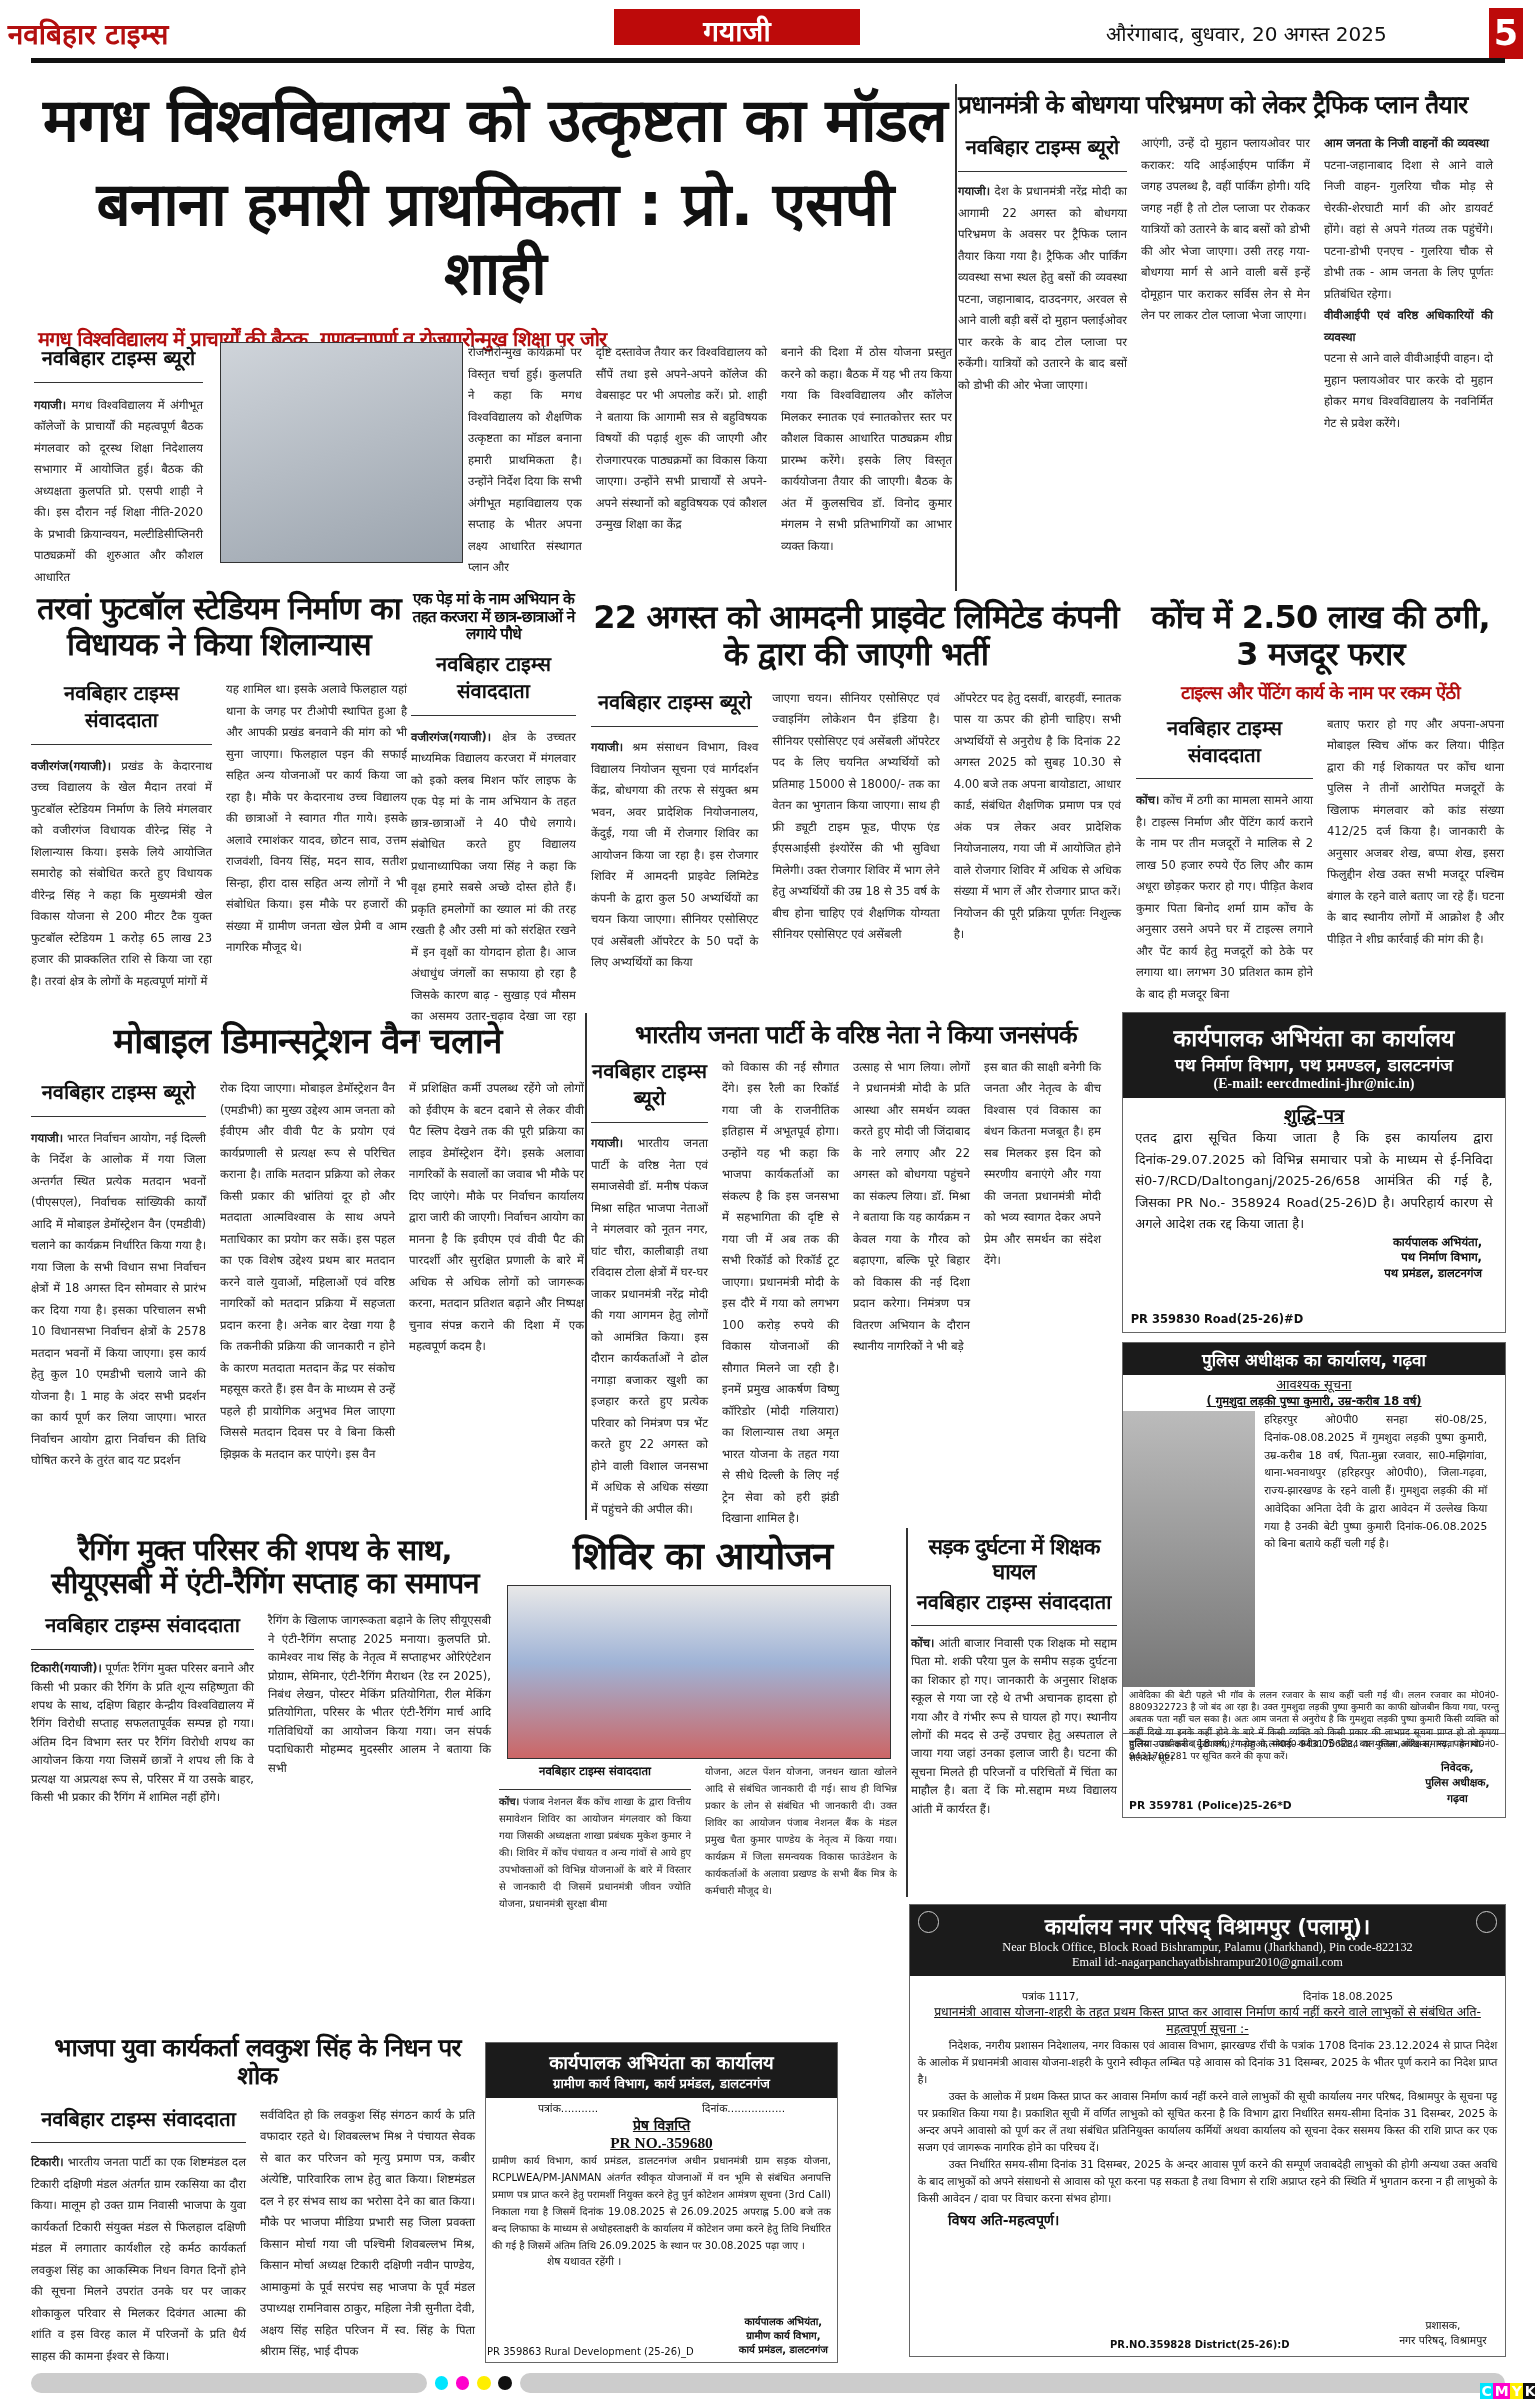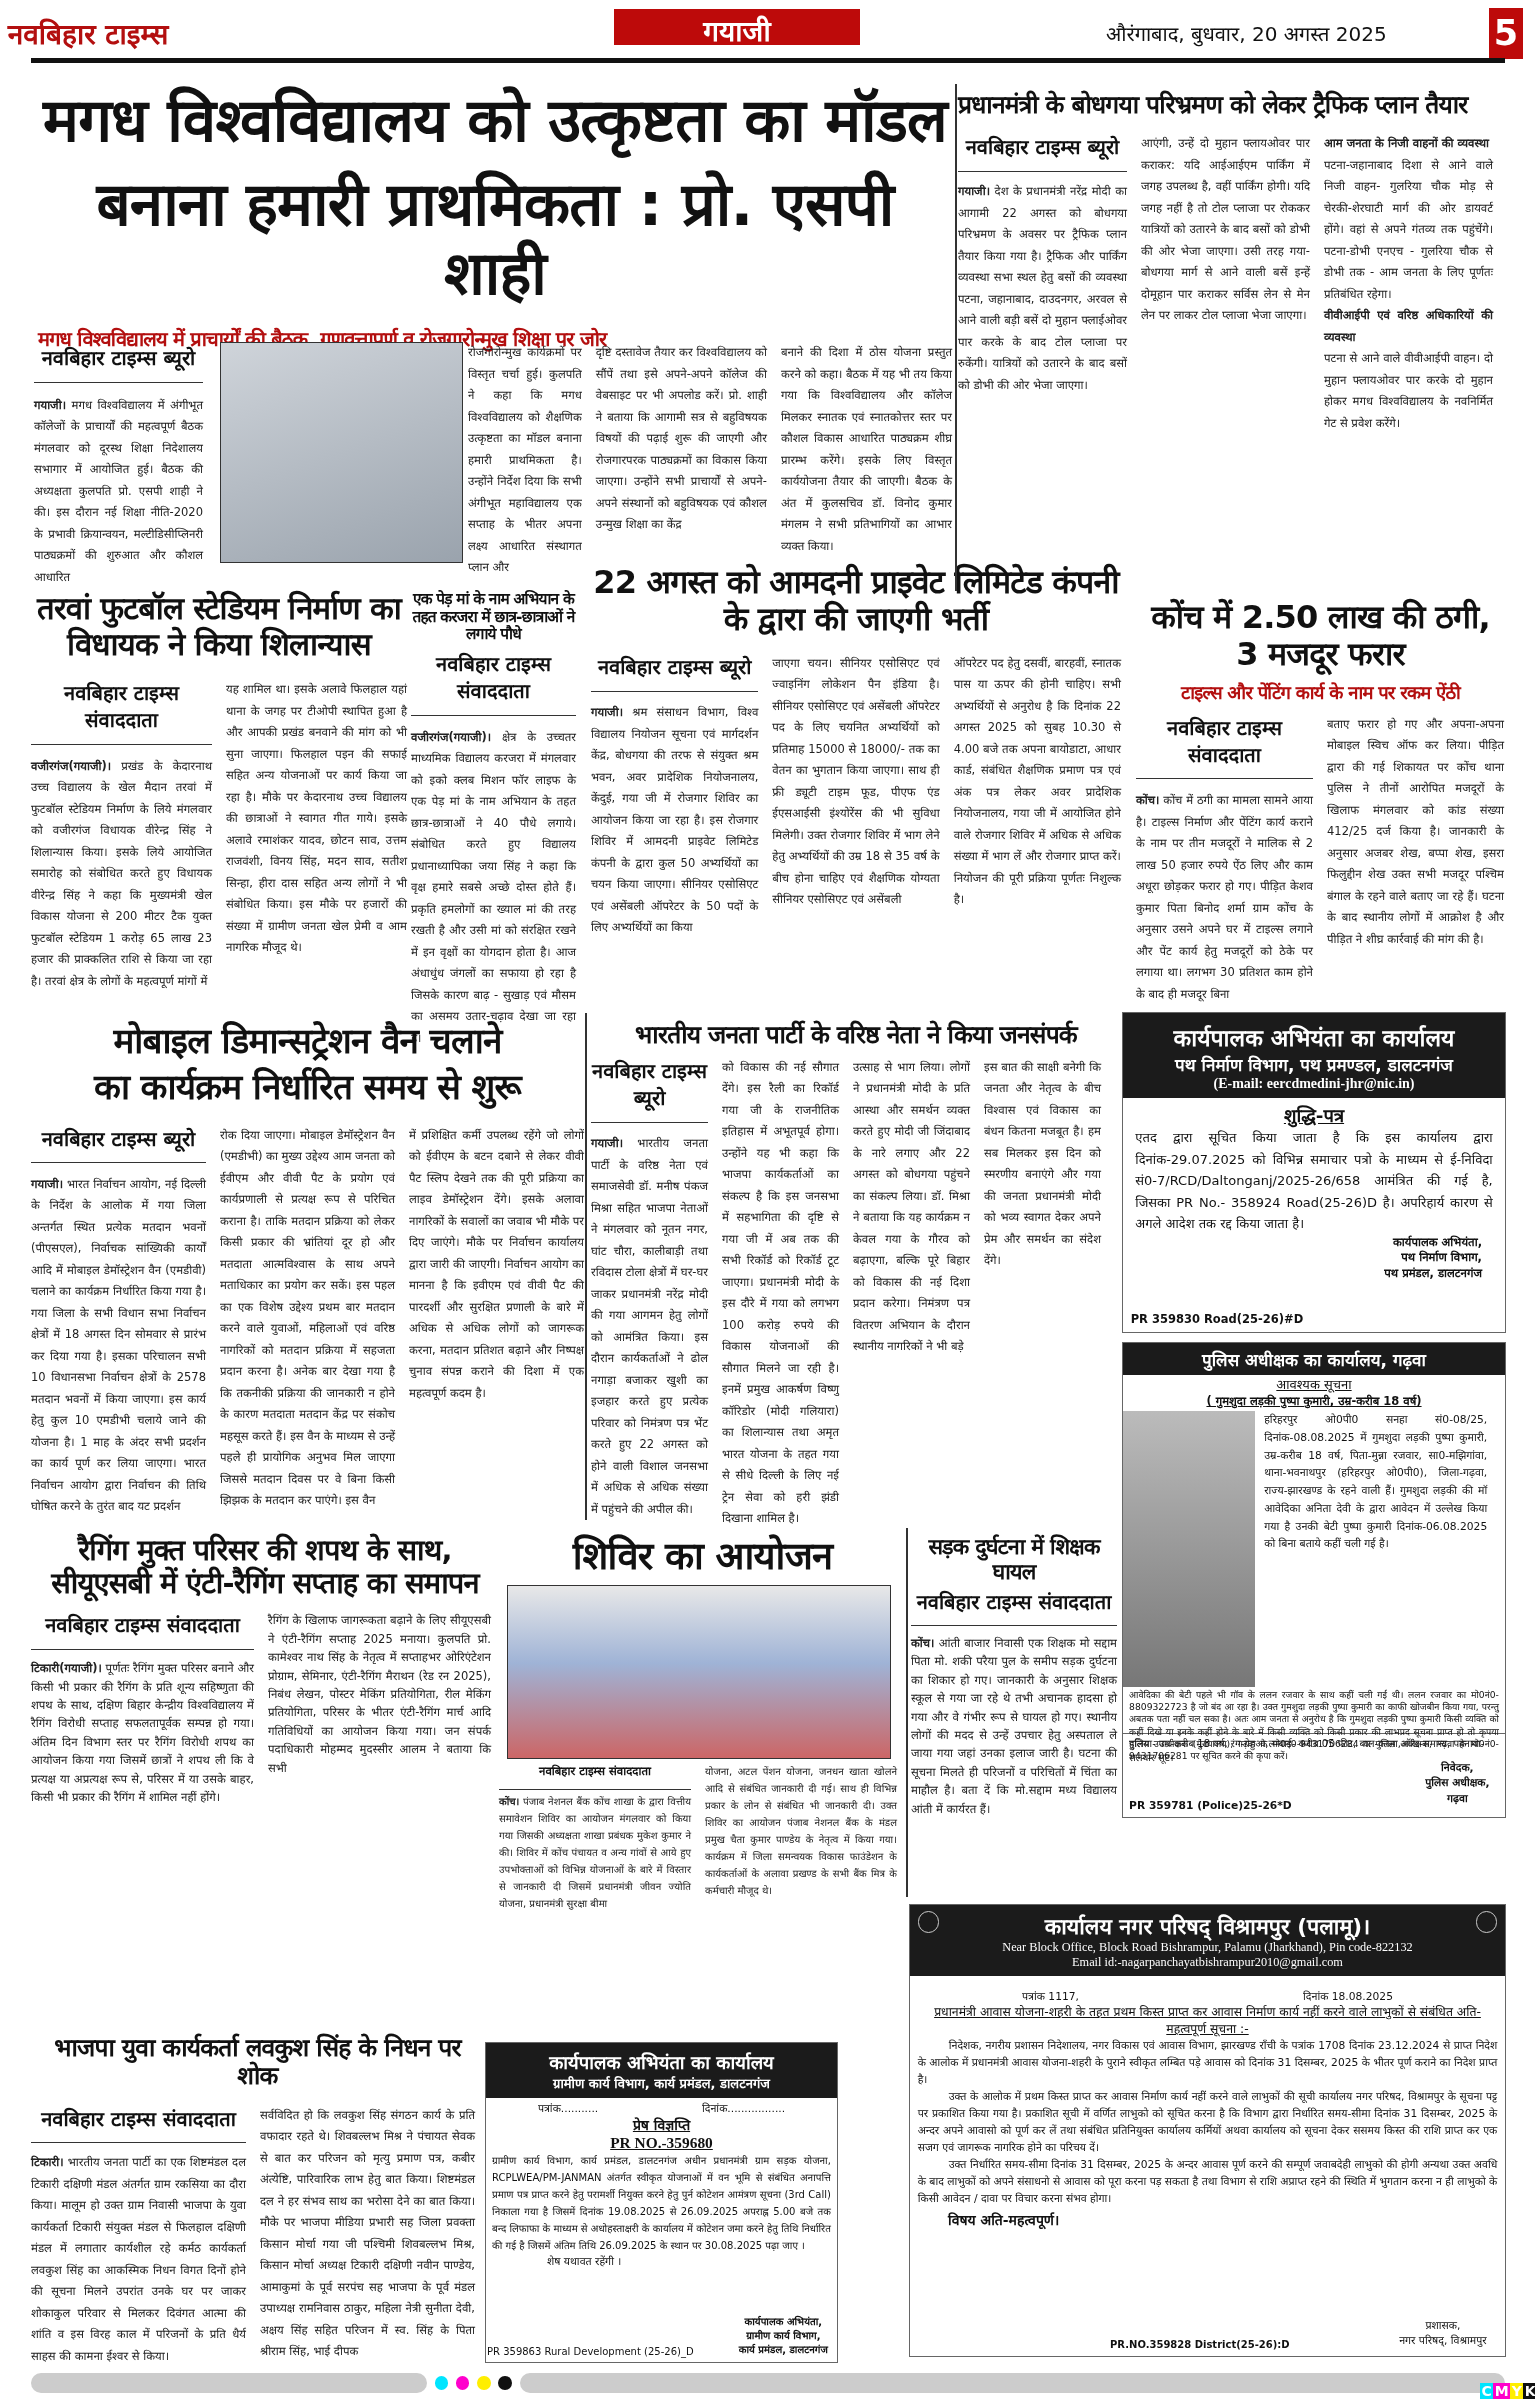--- a/index.html
+++ b/index.html
@@ -80,21 +80,21 @@
     <div class="body" style="width:181px">यह शामिल था। इसके अलावे फिलहाल यहां थाना के जगह पर टीओपी स्थापित हुआ है और आपकी प्रखंड बनवाने की मांग को भी सुना जाएगा। फिलहाल पइन की सफाई सहित अन्य योजनाओं पर कार्य किया जा रहा है। मौके पर केदारनाथ उच्च विद्यालय की छात्राओं ने स्वागत गीत गाये। इसके अलावे रमाशंकर यादव, छोटन साव, उत्तम राजवंशी, विनय सिंह, मदन साव, सतीश सिन्हा, हीरा दास सहित अन्य लोगों ने भी संबोधित किया। इस मौके पर हजारों की संख्या में ग्रामीण जनता खेल प्रेमी व आम नागरिक मौजूद थे।</div>
   </div>
 </div>
 
 <div class="abs" style="left:411px;top:591px;width:165px">
   <div class="hl" style="font-size:15.4px;text-align:center">एक पेड़ मां के नाम अभियान के तहत करजरा में छात्र-छात्राओं ने लगाये पौधे</div>
   <div class="byline" style="margin-top:6.1px">नवबिहार टाइम्स संवाददाता</div>
   <div class="body" style="margin-top:10.7px"><b>वजीरगंज(गयाजी)।</b> <span>क्षेत्र के उच्चतर माध्यमिक विद्यालय करजरा में मंगलवार को इको क्लब मिशन फॉर लाइफ के एक पेड़ मां के नाम अभियान के तहत छात्र-छात्राओं ने 40 पौधे लगाये। संबोधित करते हुए विद्यालय प्रधानाध्यापिका जया सिंह ने कहा कि वृक्ष हमारे सबसे अच्छे दोस्त होते हैं। प्रकृति हमलोगों का ख्याल मां की तरह रखती है और उसी मां को संरक्षित रखने में इन वृक्षों का योगदान होता है। आज अंधाधुंध जंगलों का सफाया हो रहा है जिसके कारण बाढ़ - सुखाड़ एवं मौसम का असमय उतार-चढ़ाव देखा जा रहा है।</span></div>
 </div>
 
-<div class="abs" style="left:591px;top:564px;width:530px">
+<div class="abs" style="left:591px;top:599px;width:530px">
   <div class="hl" style="font-size:32px;text-align:center">22 अगस्त को आमदनी प्राइवेट लिमिटेड कंपनी के द्वारा की जाएगी भर्ती</div>
   <div class="cols" style="margin-top:15.4px">
     <div style="width:169px">
       <div class="byline">नवबिहार टाइम्स ब्यूरो</div>
       <div class="body" style="margin-top:10.7px"><b>गयाजी।</b> <span>श्रम संसाधन विभाग, विश्व विद्यालय नियोजन सूचना एवं मार्गदर्शन केंद्र, बोधगया की तरफ से संयुक्त श्रम भवन, अवर प्रादेशिक नियोजनालय, केंदुई, गया जी में रोजगार शिविर का आयोजन किया जा रहा है। इस रोजगार शिविर में आमदनी प्राइवेट लिमिटेड कंपनी के द्वारा कुल 50 अभ्यर्थियों का चयन किया जाएगा। सीनियर एसोसिएट एवं असेंबली ऑपरेटर के 50 पदों के लिए अभ्यर्थियों का किया</span></div>
     </div>
     <div class="body" style="width:169px">जाएगा चयन। सीनियर एसोसिएट एवं ज्वाइनिंग लोकेशन पैन इंडिया है। सीनियर एसोसिएट एवं असेंबली ऑपरेटर पद के लिए चयनित अभ्यर्थियों को प्रतिमाह 15000 से 18000/- तक का वेतन का भुगतान किया जाएगा। साथ ही फ्री ड्यूटी टाइम फूड, पीएफ एंड ईएसआईसी इंश्योरेंस की भी सुविधा मिलेगी। उक्त रोजगार शिविर में भाग लेने हेतु अभ्यर्थियों की उम्र 18 से 35 वर्ष के बीच होना चाहिए एवं शैक्षणिक योग्यता सीनियर एसोसिएट एवं असेंबली</div>
     <div class="body" style="width:169px">ऑपरेटर पद हेतु दसवीं, बारहवीं, स्नातक पास या ऊपर की होनी चाहिए। सभी अभ्यर्थियों से अनुरोध है कि दिनांक 22 अगस्त 2025 को सुबह 10.30 से 4.00 बजे तक अपना बायोडाटा, आधार कार्ड, संबंधित शैक्षणिक प्रमाण पत्र एवं अंक पत्र लेकर अवर प्रादेशिक नियोजनालय, गया जी में आयोजित होने वाले रोजगार शिविर में अधिक से अधिक संख्या में भाग लें और रोजगार प्राप्त करें। नियोजन की पूरी प्रक्रिया पूर्णतः निशुल्क है।</div>
   </div>
 </div>
@@ -106,21 +106,20 @@
     <div style="width:177px">
       <div class="byline">नवबिहार टाइम्स संवाददाता</div>
       <div class="body" style="margin-top:10.7px"><b>कोंच।</b> <span>कोंच में ठगी का मामला सामने आया है। टाइल्स निर्माण और पेंटिंग कार्य कराने के नाम पर तीन मजदूरों ने मालिक से 2 लाख 50 हजार रुपये ऐंठ लिए और काम अधूरा छोड़कर फरार हो गए। पीड़ित केशव कुमार पिता बिनोद शर्मा ग्राम कोंच के अनुसार उसने अपने घर में टाइल्स लगाने और पेंट कार्य हेतु मजदूरों को ठेके पर लगाया था। लगभग 30 प्रतिशत काम होने के बाद ही मजदूर बिना</span></div>
     </div>
     <div class="body" style="width:177px">बताए फरार हो गए और अपना-अपना मोबाइल स्विच ऑफ कर लिया। पीड़ित द्वारा की गई शिकायत पर कोंच थाना पुलिस ने तीनों आरोपित मजदूरों के खिलाफ मंगलवार को कांड संख्या 412/25 दर्ज किया है। जानकारी के अनुसार अजबर शेख, बप्पा शेख, इसरा फिलुद्दीन शेख उक्त सभी मजदूर पश्चिम बंगाल के रहने वाले बताए जा रहे हैं। घटना के बाद स्थानीय लोगों में आक्रोश है और पीड़ित ने शीघ्र कार्रवाई की मांग की है।</div>
   </div>
 </div>
 
 <div class="abs" style="left:31px;top:1021px;width:553px">
   <div class="hl" style="font-size:35px;text-align:center">मोबाइल डिमान्सट्रेशन वैन चलाने</div>
-  <div class="hl" style="font-size:35px;text-align:center;margin-top:6.1px">का कार्यक्रम निर्धारित समय से शुरू</div>
   <div class="cols" style="margin-top:17px">
     <div style="width:177px">
       <div class="byline">नवबिहार टाइम्स ब्यूरो</div>
       <div class="body" style="margin-top:10.7px"><b>गयाजी।</b> <span>भारत निर्वाचन आयोग, नई दिल्ली के निर्देश के आलोक में गया जिला अन्तर्गत स्थित प्रत्येक मतदान भवनों (पीएसएल), निर्वाचक सांख्यिकी कार्यों आदि में मोबाइल डेमॉस्ट्रेशन वैन (एमडीवी) चलाने का कार्यक्रम निर्धारित किया गया है। गया जिला के सभी विधान सभा निर्वाचन क्षेत्रों में 18 अगस्त दिन सोमवार से प्रारंभ कर दिया गया है। इसका परिचालन सभी 10 विधानसभा निर्वाचन क्षेत्रों के 2578 मतदान भवनों में किया जाएगा। इस कार्य हेतु कुल 10 एमडीभी चलाये जाने की योजना है। 1 माह के अंदर सभी प्रदर्शन का कार्य पूर्ण कर लिया जाएगा। भारत निर्वाचन आयोग द्वारा निर्वाचन की तिथि घोषित करने के तुरंत बाद यट प्रदर्शन</span></div>
     </div>
     <div class="body" style="width:177px">रोक दिया जाएगा। मोबाइल डेमॉस्ट्रेशन वैन (एमडीभी) का मुख्य उद्देश्य आम जनता को ईवीएम और वीवी पैट के प्रयोग एवं कार्यप्रणाली से प्रत्यक्ष रूप से परिचित कराना है। ताकि मतदान प्रक्रिया को लेकर किसी प्रकार की भ्रांतियां दूर हो और मतदाता आत्मविश्वास के साथ अपने मताधिकार का प्रयोग कर सकें। इस पहल का एक विशेष उद्देश्य प्रथम बार मतदान करने वाले युवाओं, महिलाओं एवं वरिष्ठ नागरिकों को मतदान प्रक्रिया में सहजता प्रदान करना है। अनेक बार देखा गया है कि तकनीकी प्रक्रिया की जानकारी न होने के कारण मतदाता मतदान केंद्र पर संकोच महसूस करते हैं। इस वैन के माध्यम से उन्हें पहले ही प्रायोगिक अनुभव मिल जाएगा जिससे मतदान दिवस पर वे बिना किसी झिझक के मतदान कर पाएंगे। इस वैन</div>
     <div class="body" style="width:177px">में प्रशिक्षित कर्मी उपलब्ध रहेंगे जो लोगों को ईवीएम के बटन दबाने से लेकर वीवी पैट स्लिप देखने तक की पूरी प्रक्रिया का लाइव डेमॉस्ट्रेशन देंगे। इसके अलावा नागरिकों के सवालों का जवाब भी मौके पर दिए जाएंगे। मौके पर निर्वाचन कार्यालय द्वारा जारी की जाएगी। निर्वाचन आयोग का मानना है कि इवीएम एवं वीवी पैट की पारदर्शी और सुरक्षित प्रणाली के बारे में अधिक से अधिक लोगों को जागरूक करना, मतदान प्रतिशत बढ़ाने और निष्पक्ष चुनाव संपन्न कराने की दिशा में एक महत्वपूर्ण कदम है।</div>
   </div>
 </div>
 

